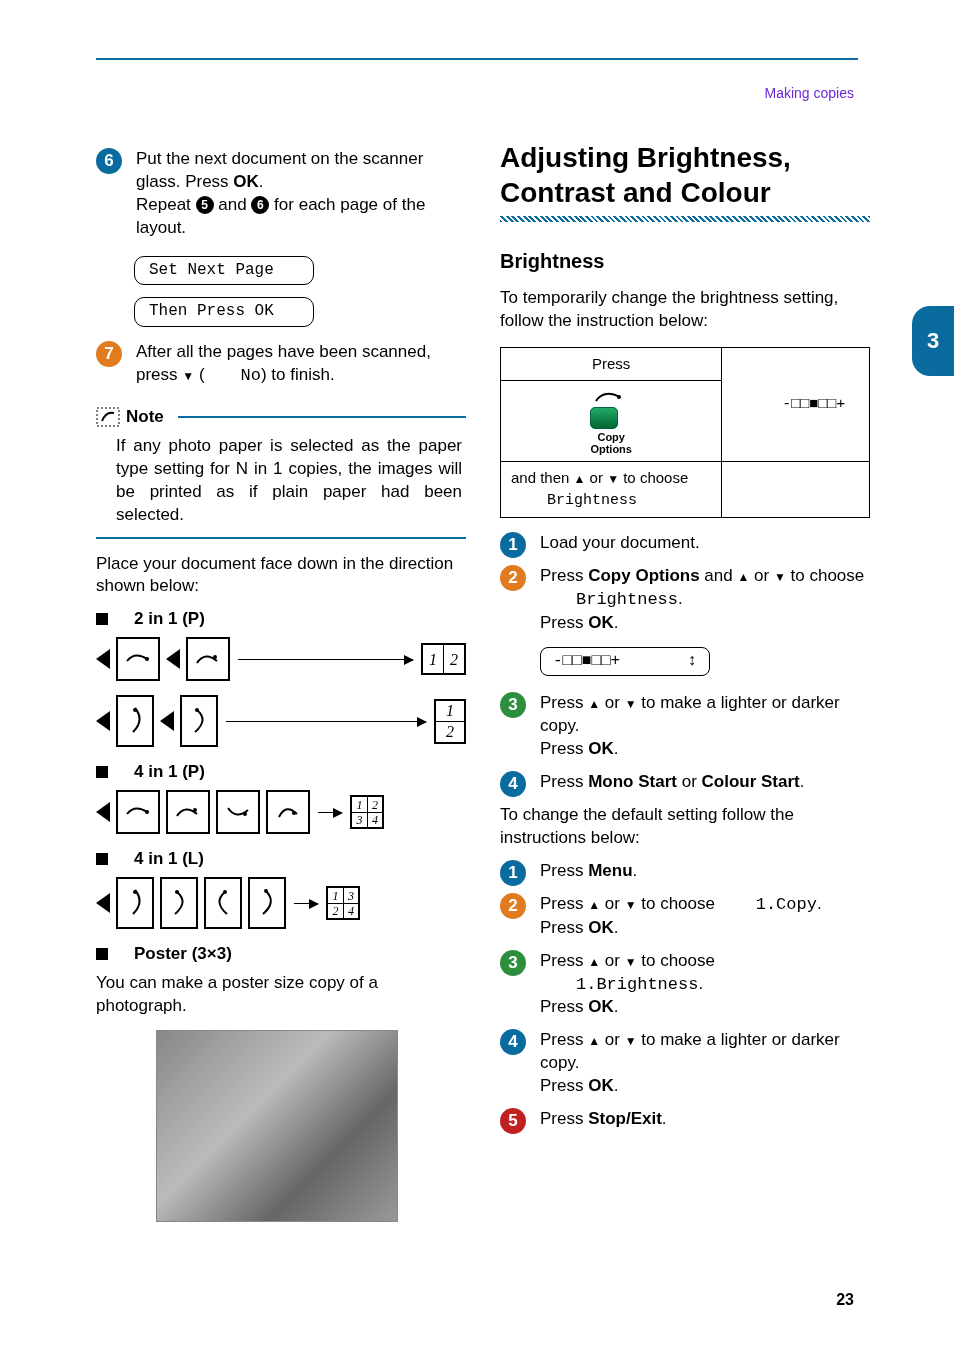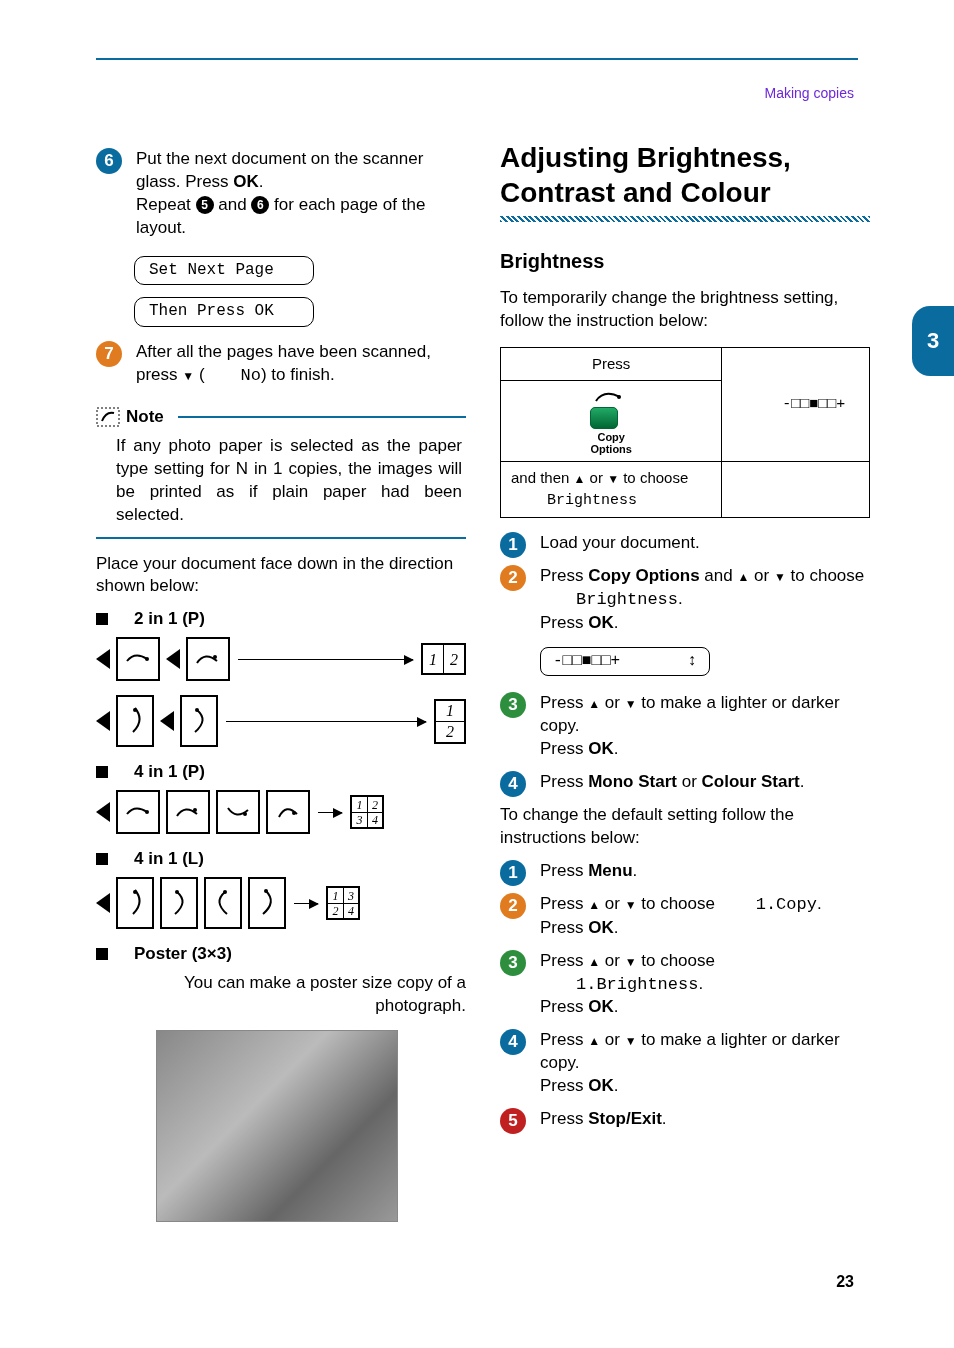--- a/index.html
+++ b/index.html
@@ -20,21 +20,21 @@
     border-top: 2px solid #0a6b9e;
   }
   .header-right {
     position: absolute;
     right: 100px; top: 84px;
     font-size: 14px;
     color: #6d28d9;
   }
   .page-num {
     position: absolute;
-    right: 100px; bottom: 55px;
+    right: 100px; bottom: 37px;
     font-weight: bold;
     font-size: 16px;
   }
   .side-tab {
     position: absolute;
     right: 0; top: 306px;
     width: 42px; height: 70px;
     border-radius: 18px 0 0 18px;
     background: #0a6b9e;
     color: #fff;
@@ -124,21 +124,21 @@
     margin: 10px 0 14px 0;
   }
 
   .bullet { position: relative; padding-left: 38px; margin: 10px 0 6px 0; font-weight: bold; }
   .bullet::before {
     content: "";
     position: absolute; left: 0; top: 5px;
     width: 12px; height: 12px;
     background: #000;
   }
-  .bullet-body { font-weight: normal; text-align: right; }
+  .bullet-body { font-weight: normal; }
 
   .layout-row {
     display: flex; align-items: center;
     gap: 6px;
     margin: 6px 0 14px 0;
   }
   .layout-row .spacer { flex: 1; border-top: 1.5px solid #000; margin: 0 2px; position: relative; }
   .layout-row .spacer::after {
     content: ""; position: absolute; right: -1px; top: -5px;
     border-left: 10px solid #000; border-top: 5px solid transparent; border-bottom: 5px solid transparent;

